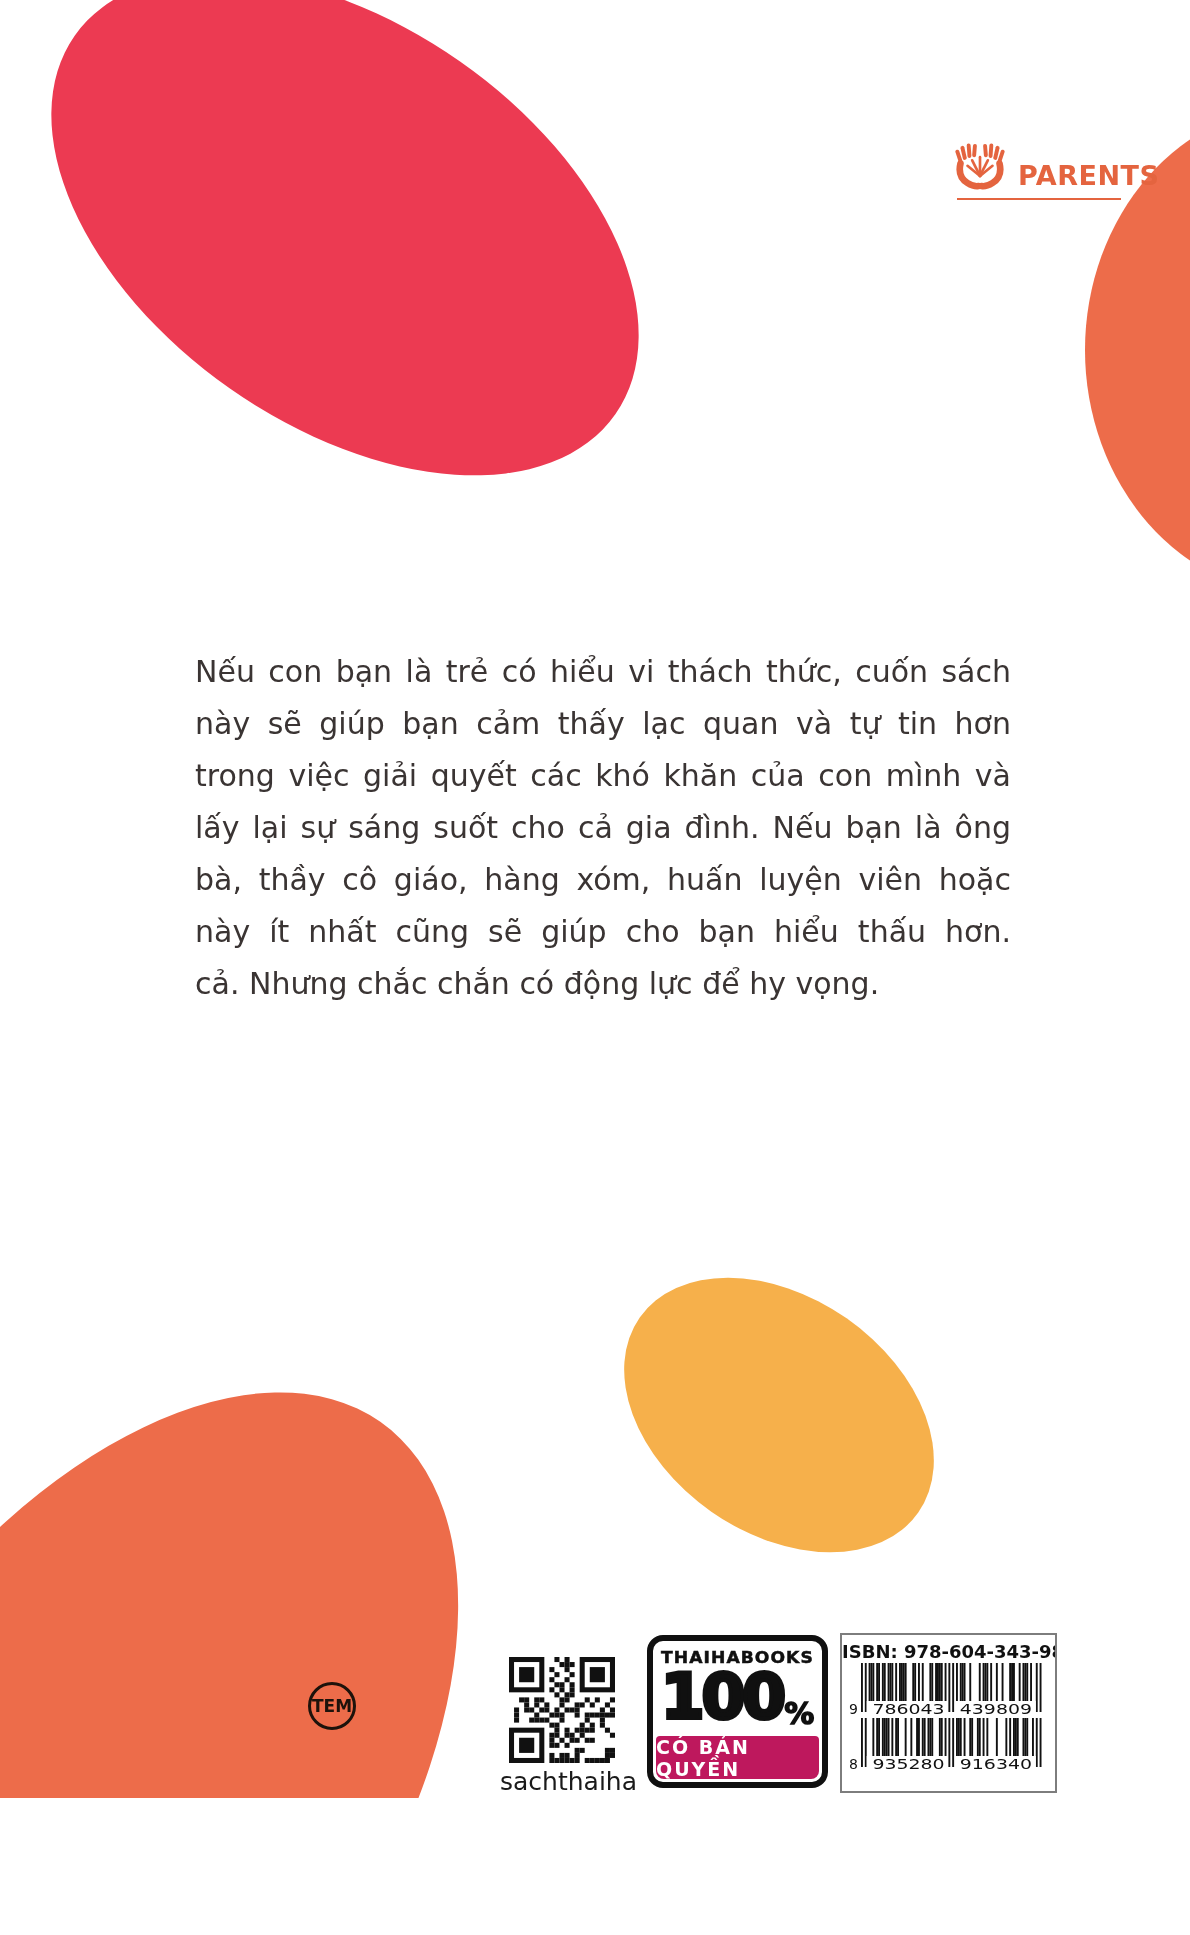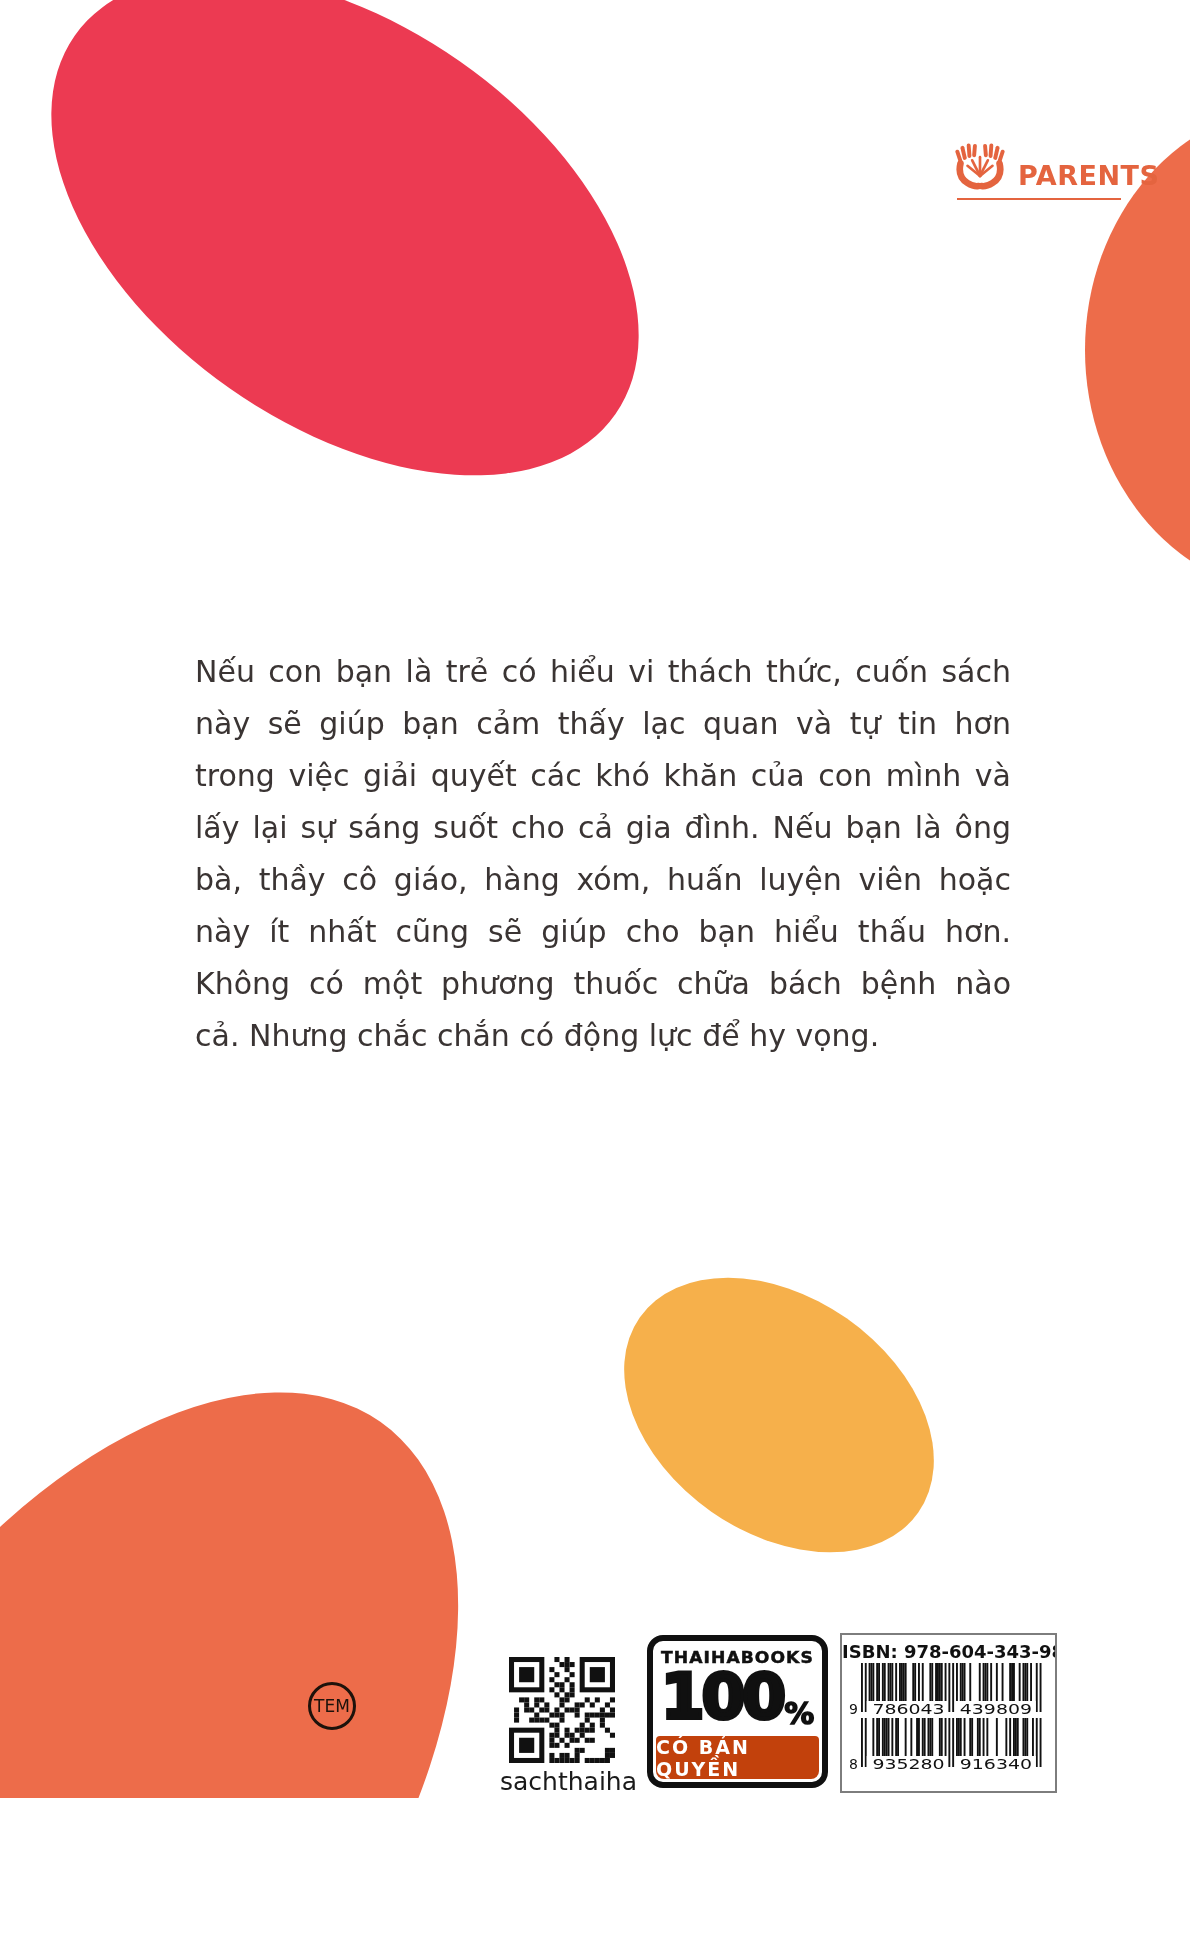--- a/index.html
+++ b/index.html
@@ -19,36 +19,36 @@
   .logo-text{margin-left:13px;margin-top:24px;font-size:27px;font-weight:bold;letter-spacing:.5px;color:#e4643f;}
   .logo-rule{position:absolute;left:2px;top:62px;width:164px;height:2px;background:#e4643f;}
 
   
   .blurb{position:absolute;left:195px;top:646px;width:816px;color:#3a3433;font-size:30px;}
   .blurb .ln{height:52px;line-height:52px;text-align:justify;text-align-last:justify;white-space:nowrap;}
   .blurb .ln:last-child{text-align-last:left;}
 
   
   .stamp{position:absolute;left:308px;top:1682px;width:48px;height:48px;border:3px solid #1d120b;border-radius:50%;
-         display:flex;align-items:center;justify-content:center;font-size:17px;color:#1d120b;box-sizing:border-box;}
+         display:flex;align-items:center;justify-content:center;font-size:17px;color:#1d120b;box-sizing:border-box;font-weight:bold;}
 
   
   .qr-block{position:absolute;left:500px;top:1657px;width:124px;text-align:center;}
   .qr-code{display:inline-block;width:106px;height:106px;background:#fff;}
   .qr-caption{margin-top:0;font-size:25px;color:#1a1a1a;}
 
   
   .badge{position:absolute;left:647px;top:1635px;width:181px;height:153px;border:6px solid #101010;border-radius:16px;
          background:#fff;box-sizing:border-box;overflow:hidden;}
   .badge-brand{margin-top:7px;text-align:center;font-size:16.5px;font-weight:bold;letter-spacing:1px;color:#101010;
                -webkit-text-stroke:.5px #101010;transform:scaleX(1.04);}
   .badge-100{position:absolute;left:0;right:0;top:24px;text-align:center;font-weight:bold;color:#101010;line-height:1;}
   .badge-100 .num{font-size:63px;letter-spacing:-3px;-webkit-text-stroke:4px #101010;}
   .badge-100 .pct{font-size:30px;-webkit-text-stroke:1.5px #101010;vertical-align:-6px;margin-left:1px;}
-  .badge-bar{position:absolute;left:3px;right:3px;bottom:3px;height:43px;background:#c2410c;border-radius:4px 4px 8px 8px;
+  .badge-bar{position:absolute;left:3px;right:3px;bottom:3px;height:43px;background:#be185d;border-radius:4px 4px 8px 8px;
              display:flex;align-items:center;justify-content:center;}
   .badge-bar span{color:#ffffff;font-size:19px;font-weight:bold;letter-spacing:2px;}
 
   
   .isbn-box{position:absolute;left:840px;top:1633px;width:217px;height:160px;border:2px solid #7d7d7d;background:#fff;
             box-sizing:border-box;text-align:center;overflow:hidden;}
   .isbn-label{margin-top:6px;font-size:18px;font-weight:bold;color:#111;white-space:nowrap;}
   .barcode{display:block;margin:1px auto 0 auto;width:200px;height:54px;}
 
   
@@ -101,21 +101,20 @@
     <div class="logo-rule"></div>
   </div>
 
   <div class="blurb">
     <div class="ln">Nếu con bạn là trẻ có hiểu vi thách thức, cuốn sách</div>
     <div class="ln">này sẽ giúp bạn cảm thấy lạc quan và tự tin hơn</div>
     <div class="ln">trong việc giải quyết các khó khăn của con mình và</div>
     <div class="ln">lấy lại sự sáng suốt cho cả gia đình. Nếu bạn là ông</div>
     <div class="ln">bà, thầy cô giáo, hàng xóm, huấn luyện viên hoặc</div>
     <div class="ln">này ít nhất cũng sẽ giúp cho bạn hiểu thấu hơn.</div>
-    <div class="ln">Không có một phương thuốc chữa bách bệnh nào</div>
     <div class="ln">cả. Nhưng chắc chắn có động lực để hy vọng.</div>
   </div>
 
   <div class="stamp">
     <span>TEM</span>
   </div>
 
   <div class="qr-block">
     <span class="qr-code" id="qr"><svg xmlns="http://www.w3.org/2000/svg" width="106" height="106" viewBox="0 0 105 105">
           <rect width="105" height="105" fill="#fff"></rect>

